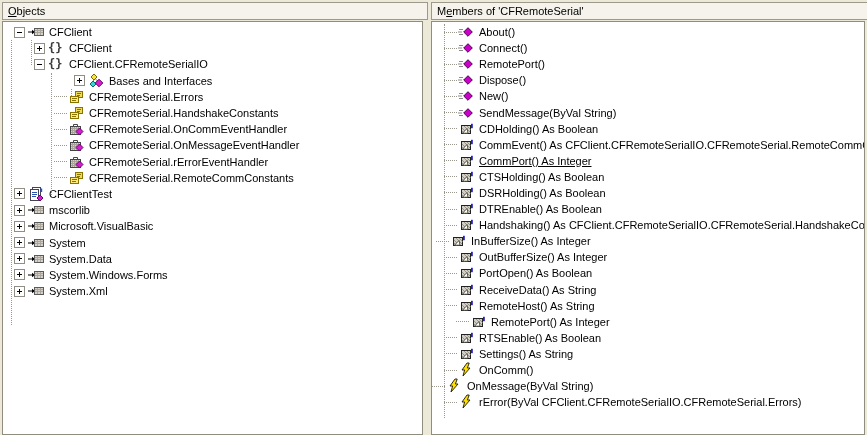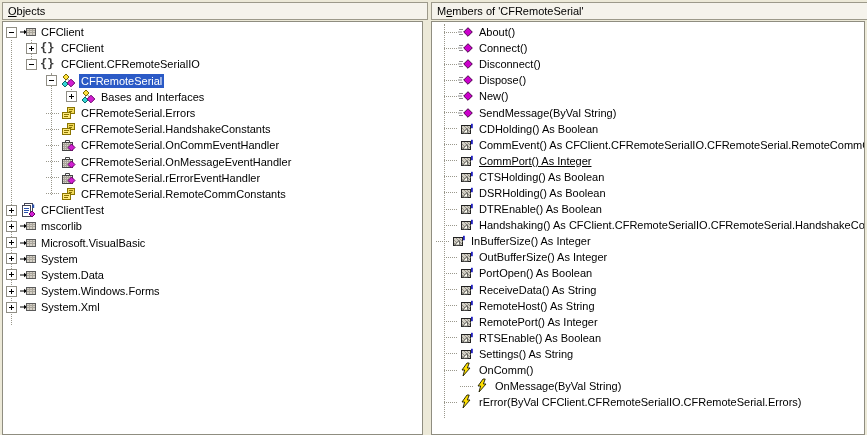--- a/index.html
+++ b/index.html
@@ -21,21 +21,21 @@
     position:absolute;top:21px;height:410px;
     background:#fff;border:1px solid #8f8d80;
     overflow:hidden;padding-top:2px;box-sizing:content-box;
   }
   #left-hdr,#left-list{left:2px;width:419px;}
   #right-hdr,#right-list{left:431px;width:432px;}
   .trow,.mrow{
     display:flex;align-items:center;white-space:nowrap;
     position:relative;
   }
-  .trow{height:16.2px;}
+  .trow{height:16.2px;margin-left:8px;}
   .mrow{height:16.1px;}
   .ebox{
     width:9px;height:9px;background:#fff;border:1px solid #908e85;
     position:relative;flex:0 0 auto;margin-right:2px;z-index:2;
   }
   .ebox::before{content:'';position:absolute;left:2px;right:2px;top:4px;height:1px;background:#000;}
   .ebox.plus::after{content:'';position:absolute;top:2px;bottom:2px;left:4px;width:1px;background:#000;}
   .stub{
     flex:0 0 auto;height:0;border-top:1px dotted #9a988c;
   }
@@ -77,32 +77,20 @@
       <span class="tlabel">CFClient</span>
     </div>
     <div class="trow" style="padding-left: 23px;">
       <span class="ebox"></span>
       <span class="ticon">
         <svg width="16" height="16" viewBox="0 0 16 16">
     <text x="0" y="12" font-family="DejaVu Sans Mono, monospace" font-size="12" font-weight="bold" fill="#3c3c3c">{}</text>
         </svg>
       </span>
       <span class="tlabel">CFClient.CFRemoteSerialIO</span>
-    </div>
-    <div class="trow" style="padding-left: 43px;">
-      <span class="ebox"></span>
-      <span class="ticon">
-        <svg width="16" height="16" viewBox="0 0 16 16">
-    <path d="M6 4L11 10M6 4L5 11M5 11L11 10" stroke="#8a8a8a" fill="none"></path>
-    <path d="M3 4L6 1L9 4L6 7Z" fill="#ffe13e" stroke="#7a6a00" stroke-width="1"></path>
-    <path d="M2 11L5 8L8 11L5 14Z" fill="#35d5d5" stroke="#0a6a6a" stroke-width="1"></path>
-    <path d="M7.2 10L11 6.2L14.8 10L11 13.8Z" fill="#d21fd2" stroke="#6a006a" stroke-width="1"></path>
-        </svg>
-      </span>
-      <span class="tlabel" style="background: rgb(43, 90, 198); color: rgb(255, 255, 255);">CFRemoteSerial</span>
     </div>
     <div class="trow" style="padding-left: 63px;">
       <span class="ebox plus"></span>
       <span class="ticon">
         <svg width="16" height="16" viewBox="0 0 16 16">
     <path d="M6 4L11 10M6 4L5 11M5 11L11 10" stroke="#8a8a8a" fill="none"></path>
     <path d="M3 4L6 1L9 4L6 7Z" fill="#ffe13e" stroke="#7a6a00" stroke-width="1"></path>
     <path d="M2 11L5 8L8 11L5 14Z" fill="#35d5d5" stroke="#0a6a6a" stroke-width="1"></path>
     <path d="M7.2 10L11 6.2L14.8 10L11 13.8Z" fill="#d21fd2" stroke="#6a006a" stroke-width="1"></path>
         </svg>
@@ -305,21 +293,21 @@
       <span class="mlabel">Connect()</span>
     </div>
     <div class="mrow" style="padding-left: 12px;">
       <span class="stub m"></span>
       <span class="micon">
         <svg width="16" height="16" viewBox="0 0 16 16">
     <path d="M1 5.5h4M0 8h4M1 10.5h4" stroke="#8a8a8a" stroke-width="1"></path>
     <path d="M5.7 8L10 3.7L14.3 8L10 12.3Z" fill="#cc00cc" stroke="#4a004a" stroke-width="1"></path>
         </svg>
       </span>
-      <span class="mlabel">Disconnect()</span>
+      <span class="mlabel">RemotePort()</span>
     </div>
     <div class="mrow" style="padding-left: 12px;">
       <span class="stub m"></span>
       <span class="micon">
         <svg width="16" height="16" viewBox="0 0 16 16">
     <path d="M1 5.5h4M0 8h4M1 10.5h4" stroke="#8a8a8a" stroke-width="1"></path>
     <path d="M5.7 8L10 3.7L14.3 8L10 12.3Z" fill="#cc00cc" stroke="#4a004a" stroke-width="1"></path>
         </svg>
       </span>
       <span class="mlabel">Dispose()</span>
@@ -481,21 +469,21 @@
       <span class="micon">
         <svg width="16" height="16" viewBox="0 0 16 16">
     <rect x="3.5" y="4.5" width="9" height="8" fill="#d2cfc6" stroke="#222"></rect>
     <path d="M4 7l5 5M6 5l6 6M4 10l2.5 2.5M9 5l3.5 3.5" stroke="#989488" stroke-width="1"></path>
     <path d="M4.5 12.2L9 7.5L10 12.2Z" fill="#fffef2" stroke="#333" stroke-width="0.8"></path>
     <rect x="13" y="2.8" width="1.8" height="4.4" fill="#2020c0"></rect>
         </svg>
       </span>
       <span class="mlabel">RemoteHost() As String</span>
     </div>
-    <div class="mrow" style="padding-left: 12px;">
+    <div class="mrow" style="padding-left: 24px;">
       <span class="stub m"></span>
       <span class="micon">
         <svg width="16" height="16" viewBox="0 0 16 16">
     <rect x="3.5" y="4.5" width="9" height="8" fill="#d2cfc6" stroke="#222"></rect>
     <path d="M4 7l5 5M6 5l6 6M4 10l2.5 2.5M9 5l3.5 3.5" stroke="#989488" stroke-width="1"></path>
     <path d="M4.5 12.2L9 7.5L10 12.2Z" fill="#fffef2" stroke="#333" stroke-width="0.8"></path>
     <rect x="13" y="2.8" width="1.8" height="4.4" fill="#2020c0"></rect>
         </svg>
       </span>
       <span class="mlabel">RemotePort() As Integer</span>
@@ -526,21 +514,21 @@
     </div>
     <div class="mrow" style="padding-left: 12px;">
       <span class="stub m"></span>
       <span class="micon">
         <svg width="16" height="16" viewBox="0 0 16 16">
     <path d="M9 1L4 8h2.6L5 14l7-8H9.4L11.2 1Z" fill="#ffdf00" stroke="#1a1a00" stroke-width="0.9"></path>
         </svg>
       </span>
       <span class="mlabel">OnComm()</span>
     </div>
-    <div class="mrow" style="padding-left: 28px;">
+    <div class="mrow" style="padding-left: 0;">
       <span class="stub m"></span>
       <span class="micon">
         <svg width="16" height="16" viewBox="0 0 16 16">
     <path d="M9 1L4 8h2.6L5 14l7-8H9.4L11.2 1Z" fill="#ffdf00" stroke="#1a1a00" stroke-width="0.9"></path>
         </svg>
       </span>
       <span class="mlabel">OnMessage(ByVal String)</span>
     </div>
     <div class="mrow" style="padding-left: 12px;">
       <span class="stub m"></span>

